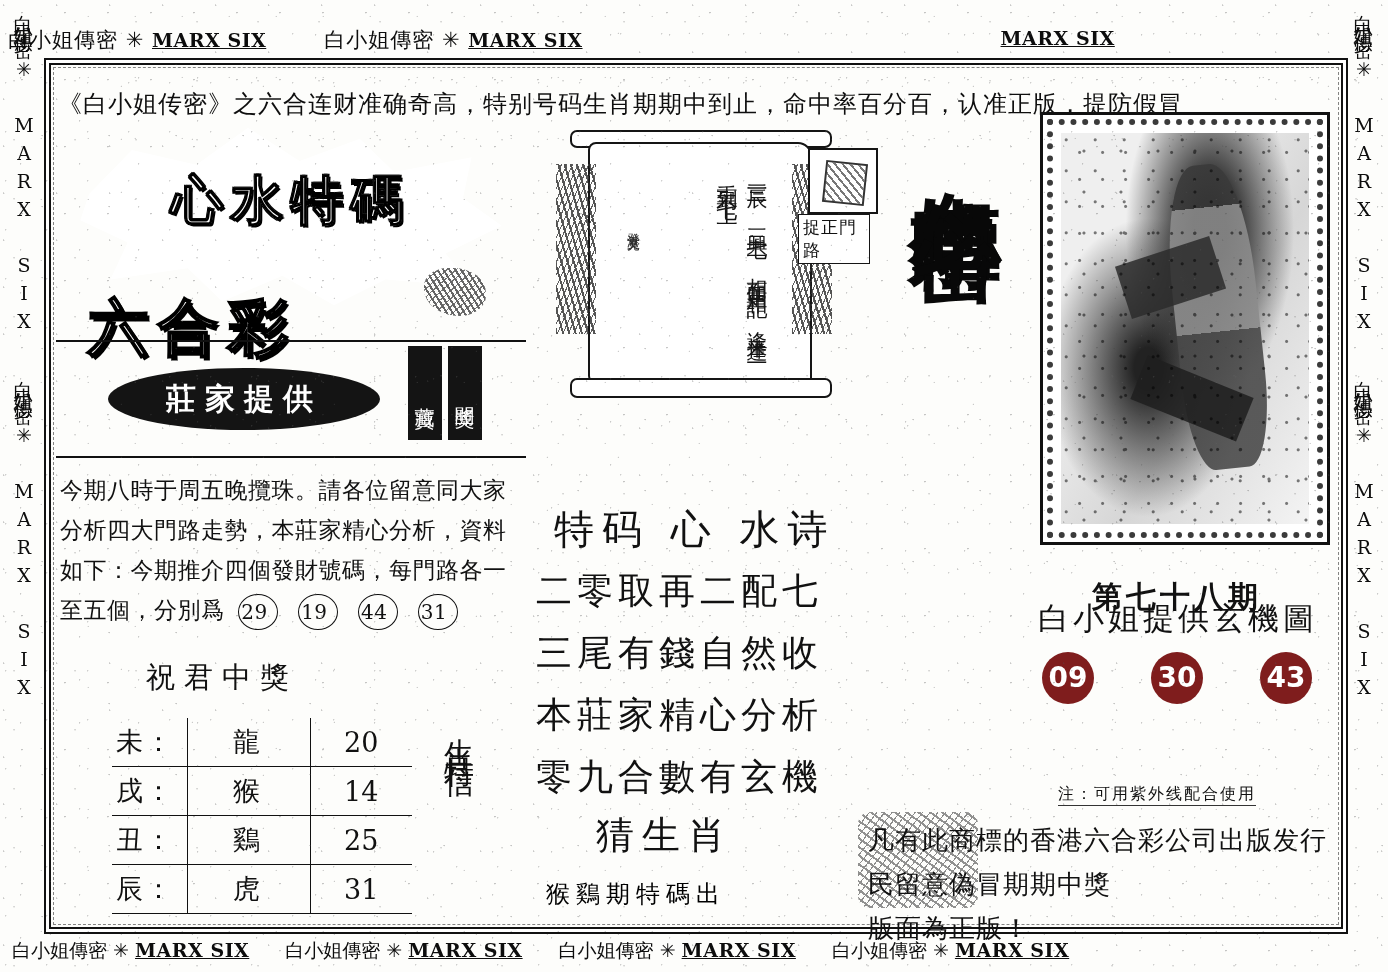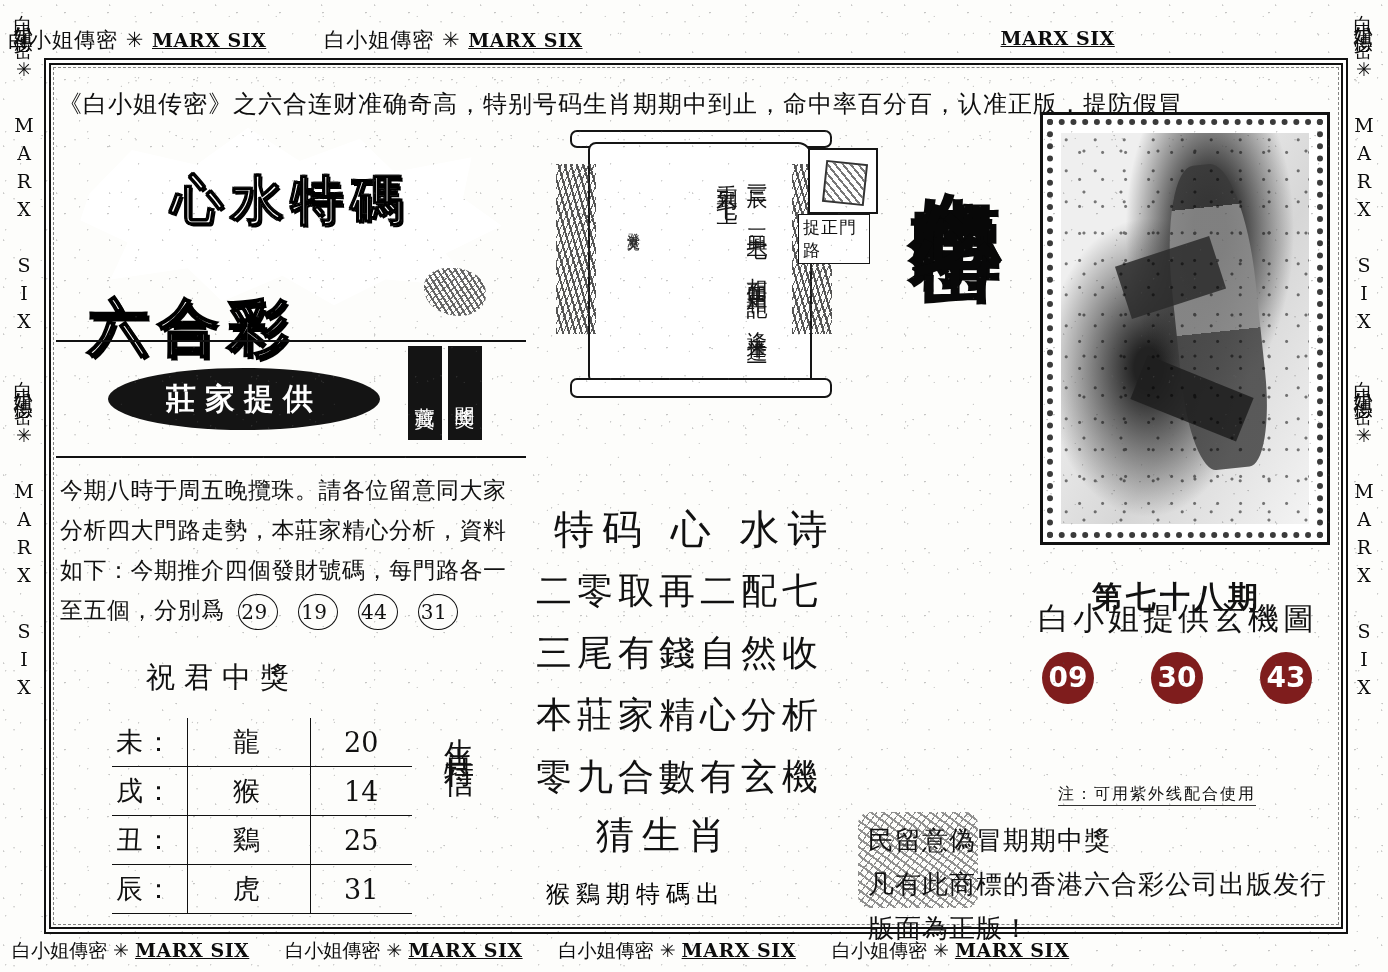--- a/index.html
+++ b/index.html
@@ -671,22 +671,22 @@
     <div class="issue">第七十八期</div>
     <div class="provide">白小姐提供玄機圖</div>
     <div class="balls">
       <div class="ball">09</div>
       <div class="ball">30</div>
       <div class="ball">43</div>
     </div>
     <div class="note-small">注：可用紫外线配合使用</div>
     <div class="seal"></div>
     <div class="copy-lines">
+      <div>凡有此商標的香港六合彩公司出版发行</div>
       <div>民留意偽冒期期中獎</div>
-      <div>凡有此商標的香港六合彩公司出版发行</div>
       <div>版面為正版！</div>
     </div>
   </div>
 
 
   <div class="band band-bottom">
     <span class="band-item">
       <span>白小姐傳密</span>
       <span>✳</span>
       <span class="en">MARX SIX</span>

